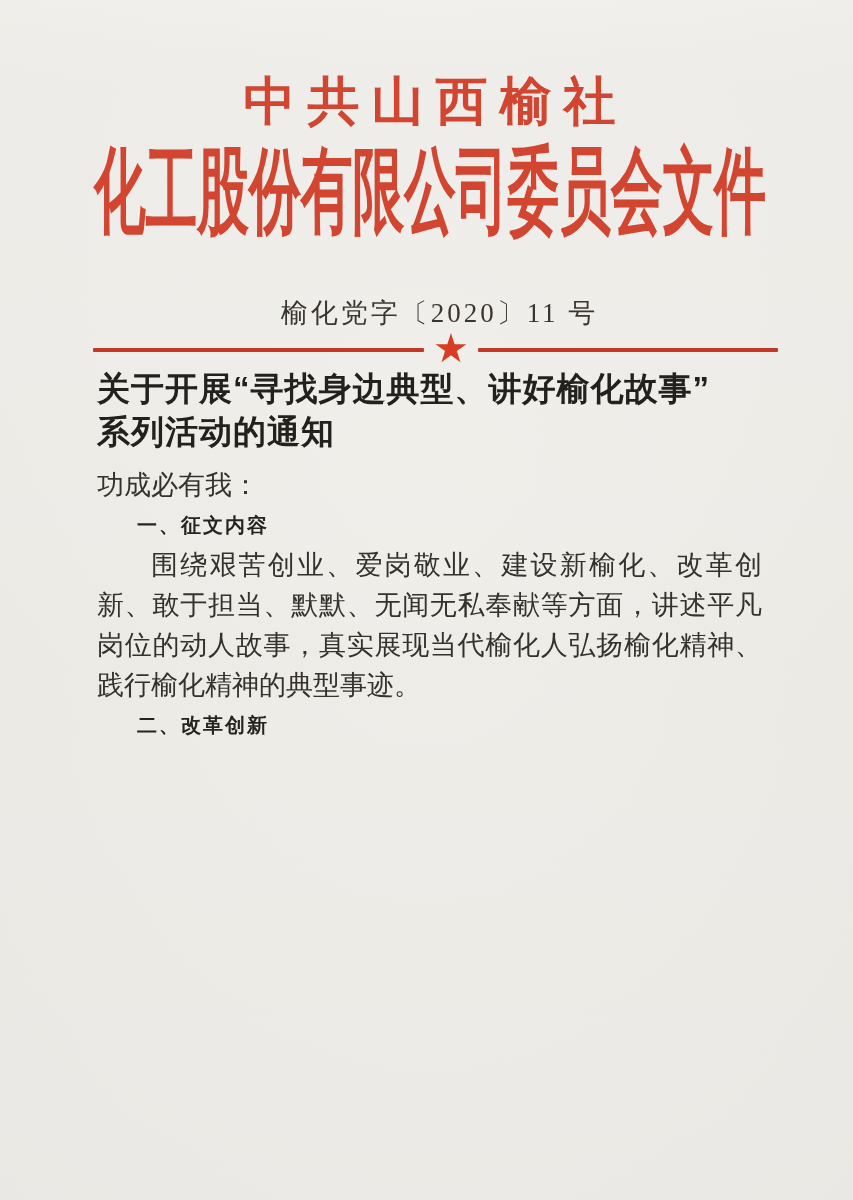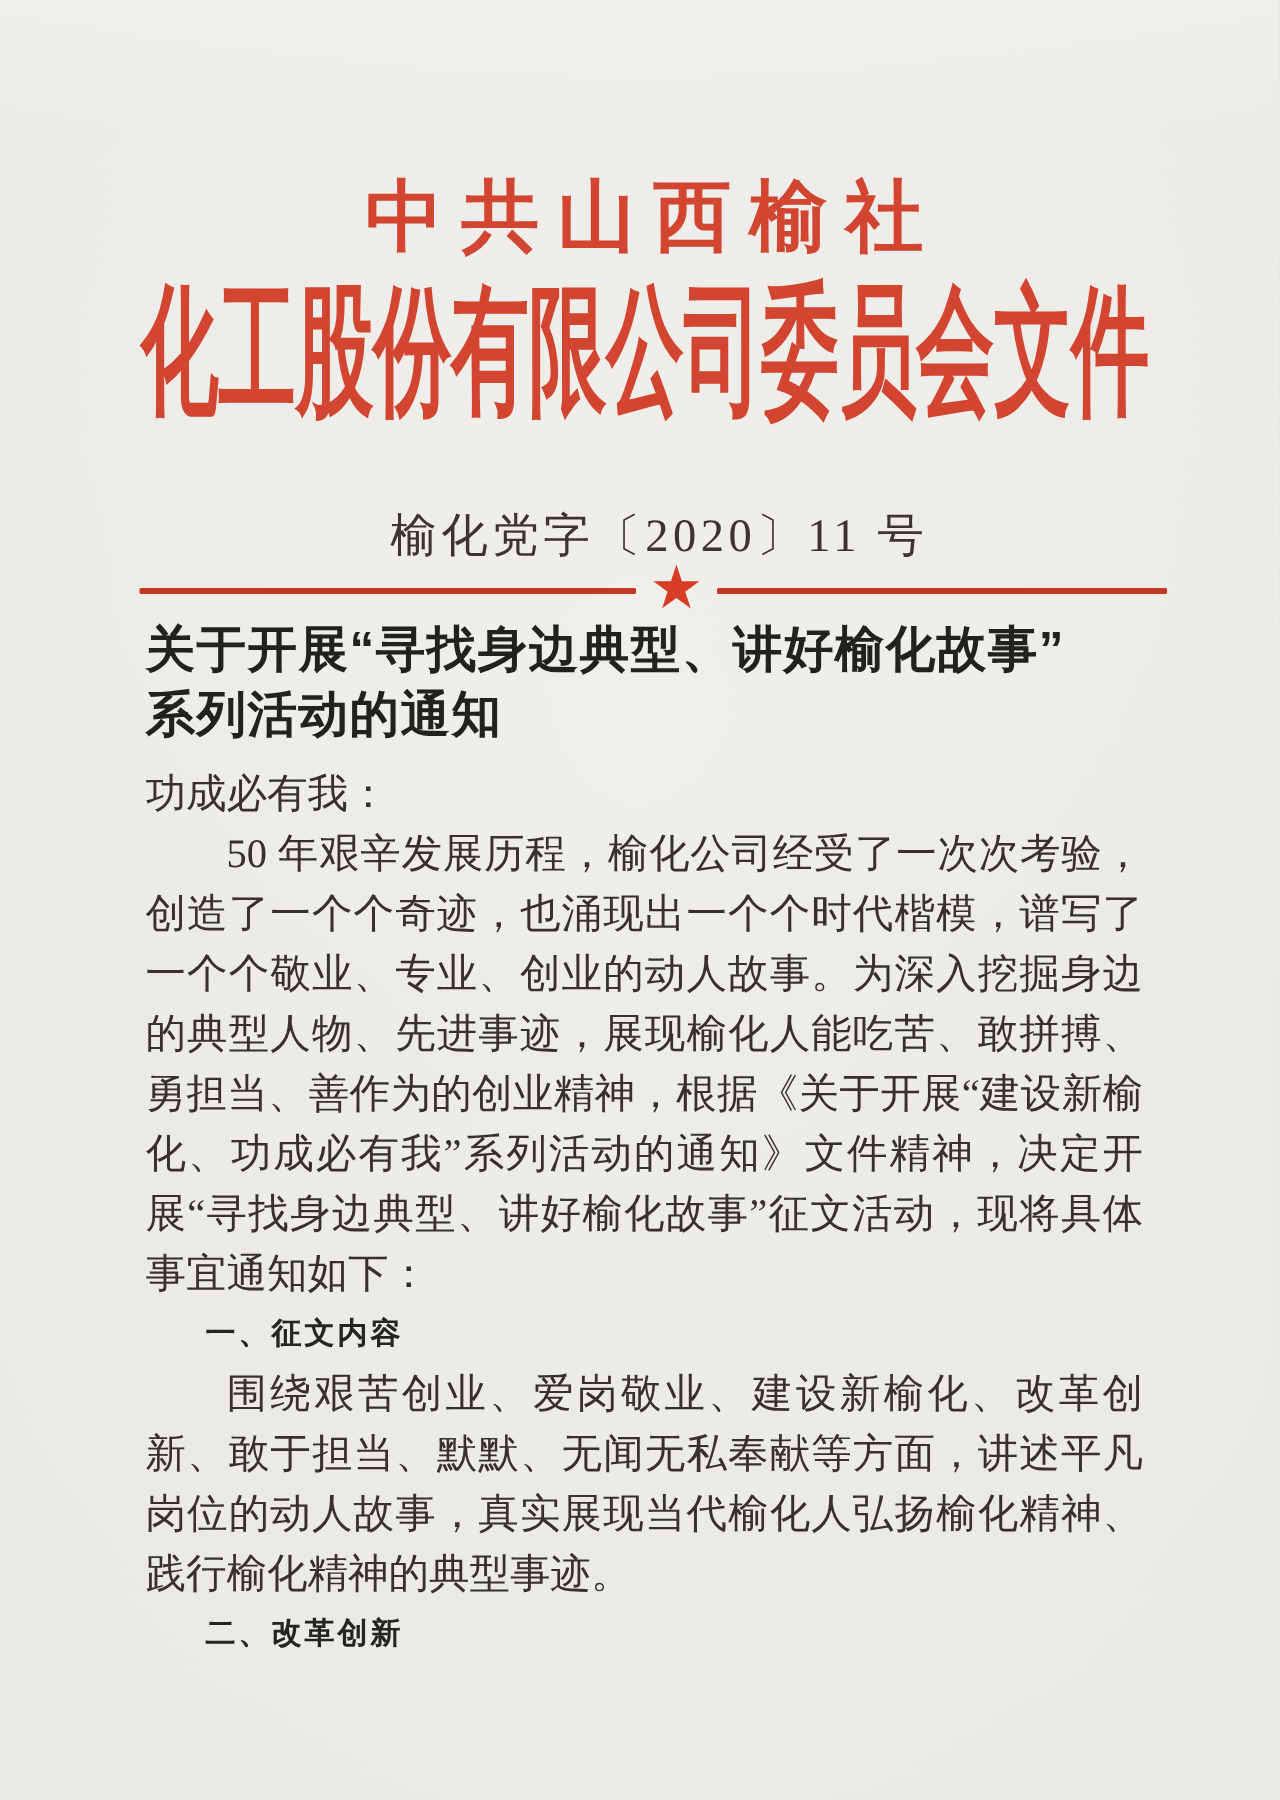--- a/index.html
+++ b/index.html
@@ -11,21 +11,21 @@
     margin: 0 auto;
     overflow: hidden;
     background:
       radial-gradient(130% 95% at 50% 42%, rgba(255,255,255,0.05), rgba(60,55,45,0.05)),
       linear-gradient(180deg, #f6f4f0 0%, #f2f0ec 7%, #efede8 55%, #f1efeb 100%);
     font-family: "Liberation Serif", "DejaVu Serif", serif;
     color: #35322c;
   }
 
   .content {
-    padding: 116px 91px 0 97px; 
+    padding: 72px 91px 0 97px; 
   }
 
   
   .red-head-1 {
     text-align: center;
     font-size: 52px;
     line-height: 60px;
     font-weight: 700;
     letter-spacing: 12px;
     text-indent: 12px;
@@ -47,21 +47,21 @@
     white-space: nowrap;
     transform: scaleX(0.55);
     transform-origin: 50% 50%;
   }
 
   
   .doc-meta {
     position: relative;
     margin-top: 54px;
     height: 38px;
-    font-size: 31px;
+    font-size: 27px;
     line-height: 38px;
     letter-spacing: 3px;
     color: #3a362f;
     white-space: nowrap;
   }
   .doc-no {
     position: absolute;
     left: calc(50% + 10px);
     transform: translateX(-50%);
   }
@@ -144,21 +144,20 @@
     </div>
 
     <div class="doc-title">
       <div>关于开展“寻找身边典型、讲好榆化故事”</div>
       <div>系列活动的通知</div>
     </div>
 
     <div class="doc-body">
       <div class="salutation">功成必有我：</div>
       <div id="body-blocks">
-          <div class="para">50 年艰辛发展历程，榆化公司经受了一次次考验，创造了一个个奇迹，也涌现出一个个时代楷模，谱写了一个个敬业、专业、创业的动人故事。为深入挖掘身边的典型人物、先进事迹，展现榆化人能吃苦、敢拼搏、勇担当、善作为的创业精神，根据《关于开展“建设新榆化、功成必有我”系列活动的通知》文件精神，决定开展“寻找身边典型、讲好榆化故事”征文活动，现将具体事宜通知如下：</div>
           <div class="heading">一、征文内容</div>
           <div class="para">围绕艰苦创业、爱岗敬业、建设新榆化、改革创新、敢于担当、默默、无闻无私奉献等方面，讲述平凡岗位的动人故事，真实展现当代榆化人弘扬榆化精神、践行榆化精神的典型事迹。</div>
           <div class="heading">二、改革创新</div>
         </div>
     </div>
 
   </div>
 </div>
 
 </body></html>

